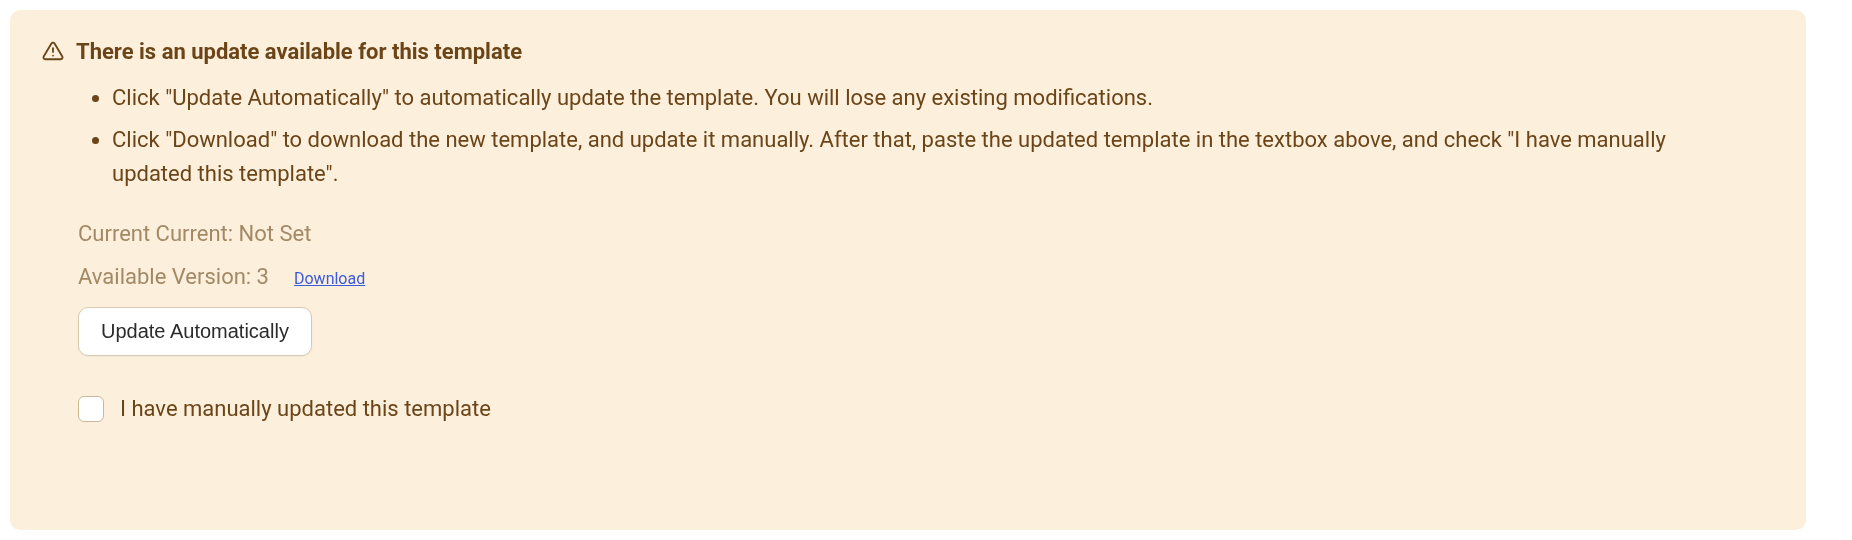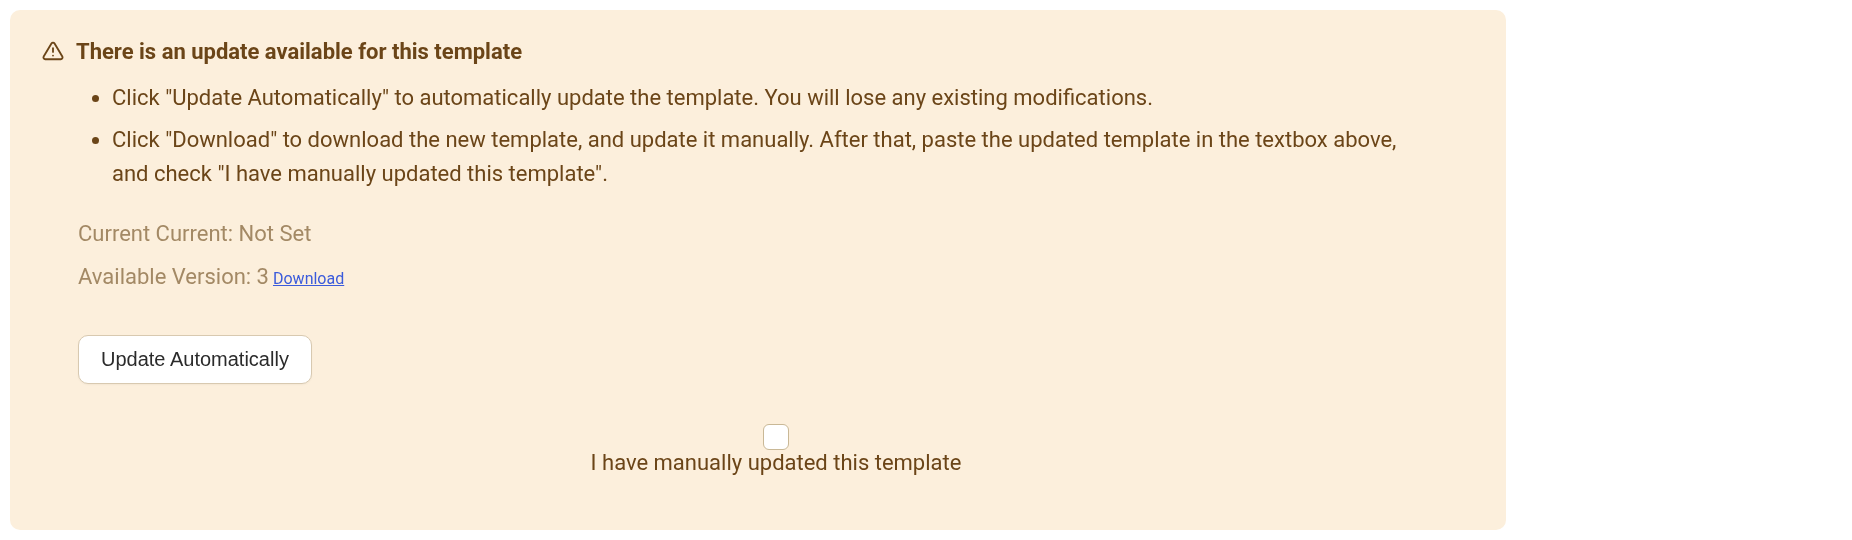--- a/index.html
+++ b/index.html
@@ -7,21 +7,21 @@
       margin: 0;
       padding: 0;
       font-family: -apple-system, BlinkMacSystemFont, "Segoe UI", Roboto, Helvetica, Arial, sans-serif;
       background: #fff;
     }
     .alert-box {
       background: #fcefdc;
       border-radius: 10px;
       margin: 10px;
       padding: 28px 32px 32px 32px;
-      width: 1496px;
+      width: 1796px;
       min-height: 520px;
       color: #6b4518;
       position: relative;
     }
     .header-row {
       display: flex;
       align-items: flex-start;
       gap: 12px;
     }
     .warn-icon {
@@ -54,46 +54,44 @@
       margin-top: 30px;
     }
     .version-line {
       font-size: 22px;
       color: #a38965;
       margin-bottom: 18px;
     }
     .version-line-row {
       display: flex;
       align-items: baseline;
-      gap: 4px;
+      gap: 25px;
     }
     .download-link {
       color: #3b5bdb;
       text-decoration: underline;
       font-size: 16px;
       cursor: pointer;
     }
     .update-btn {
-      margin-top: 28px;
       display: inline-block;
       background: #ffffff;
       border: 1px solid #d8c9b0;
       border-radius: 10px;
       padding: 12px 22px;
       font-size: 20px;
       color: #2b2b2b;
       cursor: pointer;
       box-shadow: 0 1px 2px rgba(0,0,0,0.04);
     }
     .checkbox-row {
       margin-top: 40px;
       display: flex;
-      align-items: center;
-      gap: 0;
-      flex-direction: column;
+      align-items: flex-start;
+      gap: 16px;
     }
     .checkbox {
       width: 26px;
       height: 26px;
       border: 1.5px solid #c9b896;
       border-radius: 6px;
       background: #fff;
       cursor: pointer;
     }
     .checkbox-label {

